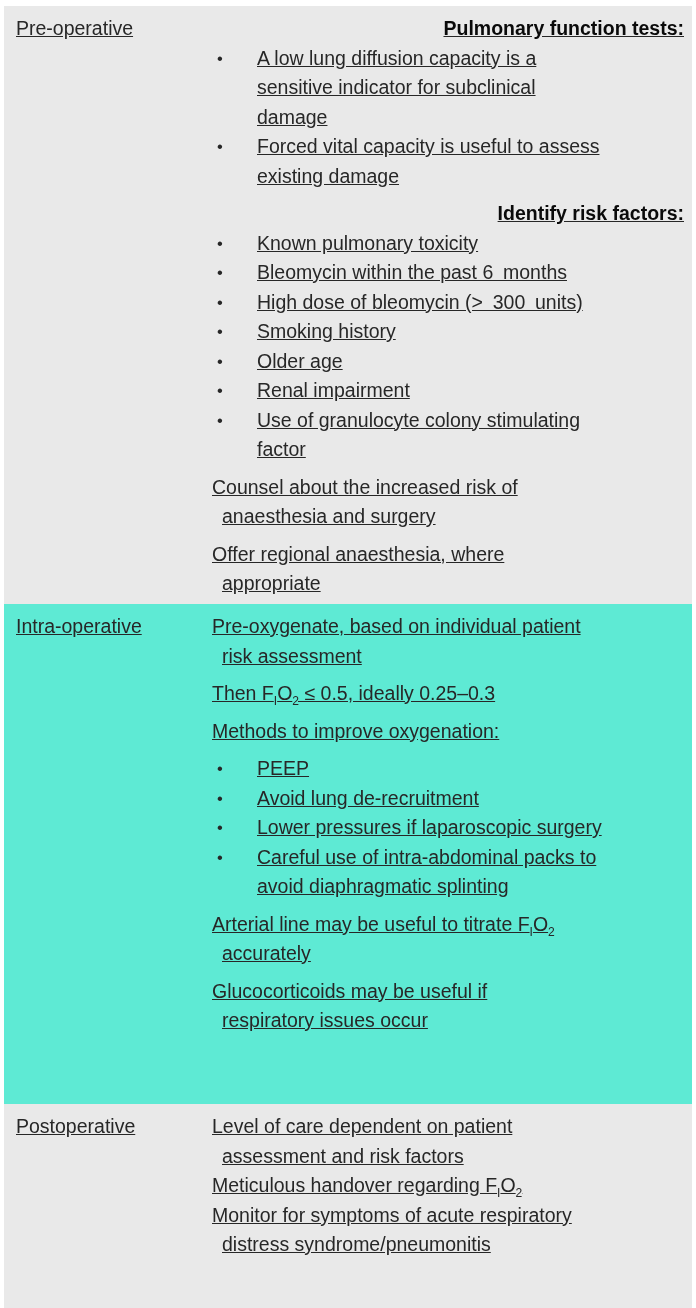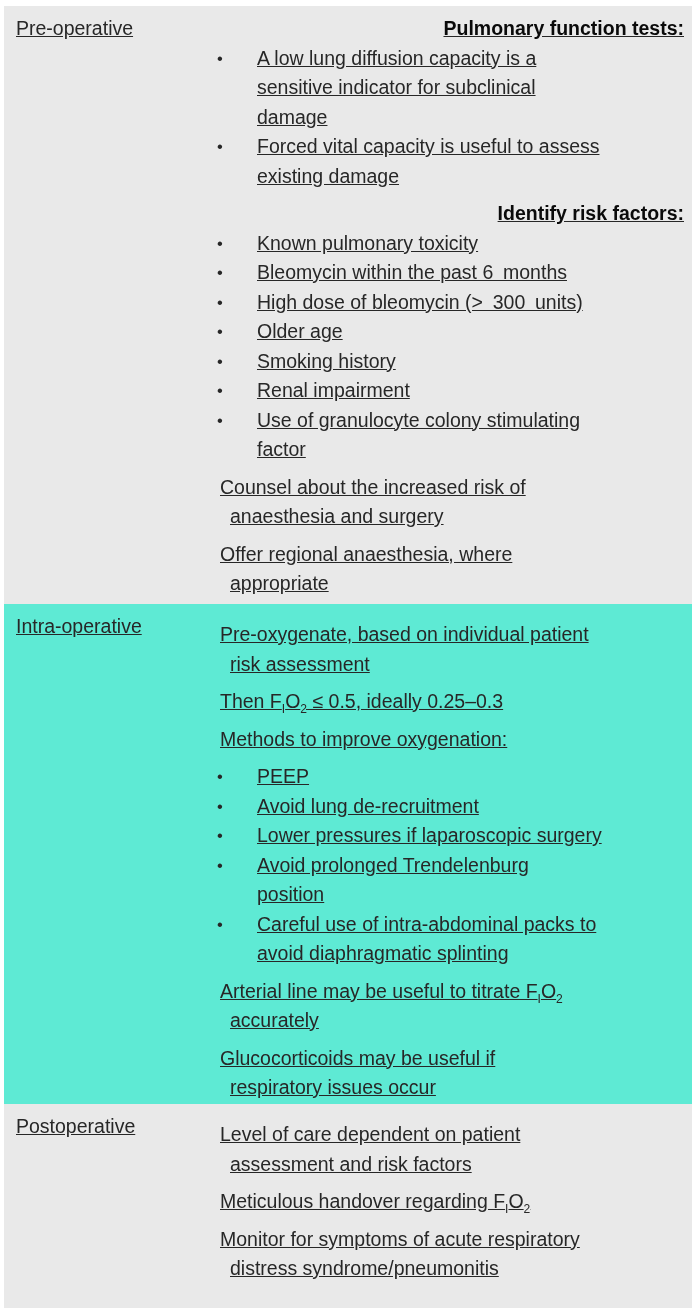--- a/index.html
+++ b/index.html
@@ -35,21 +35,21 @@
     font-weight:bold;color:var(--heading);text-align:right;
   }
   ul{margin:0;padding:0 0 0 45px;list-style:none;}
   li{position:relative;white-space:pre-line;}
   li::before{
     content:"\2022";
     position:absolute;left:-40px;top:0;
     font-size:0.85em;
   }
   .para{
-    margin:8px;white-space:pre-line;
+    margin:0;white-space:pre-line;
     padding-left:10px;text-indent:-10px;
   }
   sub{font-size:0.62em;line-height:0;}
   .bottom-rule{height:9px;width:688px;background:var(--bottom-rule);margin-top:2px;}
   .footnote{
     position:relative;margin:7px 0 0 0;padding-left:1px;
     font-size:19.5px;line-height:26px;color:var(--text);
   }
   .watermark{
     position:absolute;left:1px;top:4px;z-index:0;
@@ -74,22 +74,22 @@
 sensitive indicator for subclinical
 damage</li>
           <li>Forced vital capacity is useful to assess
 existing damage</li>
         </ul>
         <h3>Identify risk factors:</h3>
         <ul>
           <li>Known pulmonary toxicity</li>
           <li>Bleomycin within the past 6 months</li>
           <li>High dose of bleomycin (&gt; 300 units)</li>
+          <li>Smoking history</li>
           <li>Older age</li>
-          <li>Smoking history</li>
           <li>Renal impairment</li>
           <li>Use of granulocyte colony stimulating
 factor</li>
         </ul>
         <p class="para">Counsel about the increased risk of
 anaesthesia and surgery</p>
         <p class="para">Offer regional anaesthesia, where
 appropriate</p>
       </div>
     </section>
@@ -98,22 +98,20 @@
       <div class="cell label">Intra-operative</div>
       <div class="cell content">
         <p class="para">Pre-oxygenate, based on individual patient
 risk assessment</p>
         <p class="para"><span>Then F</span><sub>I</sub><span>O</span><sub>2</sub><span> ≤ 0.5, ideally 0.25–0.3</span></p>
         <p class="para">Methods to improve oxygenation:</p>
         <ul>
           <li>PEEP</li>
           <li>Avoid lung de-recruitment</li>
           <li>Lower pressures if laparoscopic surgery</li>
-          <li>Avoid prolonged Trendelenburg
-position</li>
           <li>Careful use of intra-abdominal packs to
 avoid diaphragmatic splinting</li>
         </ul>
         <p class="para"><span>Arterial line may be useful to titrate F</span><sub>I</sub><span>O</span><sub>2</sub><span>
 accurately</span></p>
         <p class="para">Glucocorticoids may be useful if
 respiratory issues occur</p>
       </div>
     </section>
 

